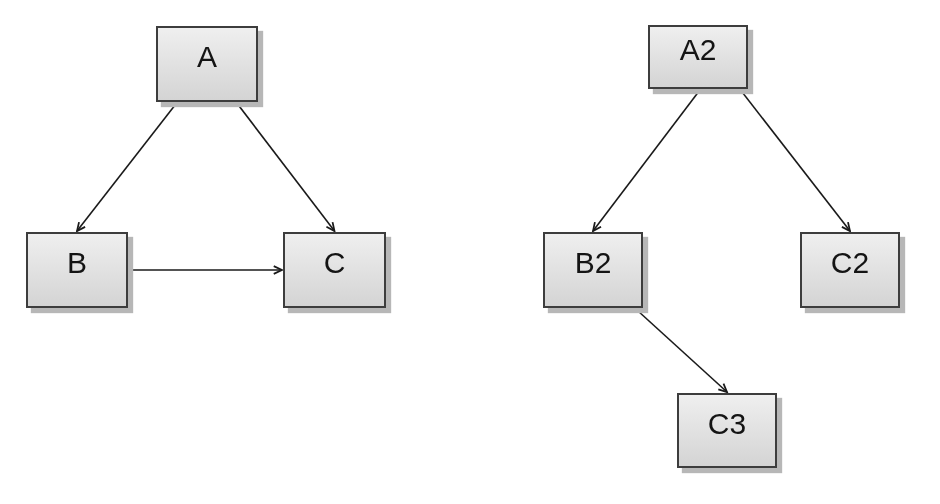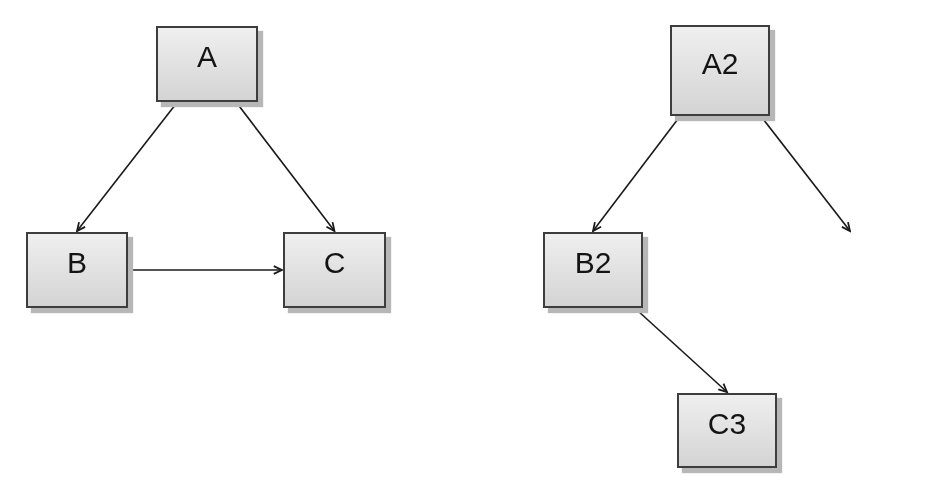--- a/index.html
+++ b/index.html
@@ -79,22 +79,25 @@
     </svg>
 <div class="node" style="left: 156px; top: 26px; width: 102px; height: 76px;">
       <span class="label">A</span>
     </div>
     <div class="node" style="left: 26px; top: 232px; width: 102px; height: 76px;">
       <span class="label">B</span>
     </div>
     <div class="node" style="left: 283px; top: 232px; width: 103px; height: 76px;">
       <span class="label">C</span>
     </div>
-    <div class="node" style="left: 670px; top: 25px; width: 100px; height: 91px;">
+    <div class="node" style="left: 648px; top: 25px; width: 100px; height: 64px;">
       <span class="label">A2</span>
     </div>
     <div class="node" style="left: 543px; top: 232px; width: 100px; height: 76px;">
       <span class="label">B2</span>
+    </div>
+    <div class="node" style="left: 800px; top: 232px; width: 100px; height: 76px;">
+      <span class="label">C2</span>
     </div>
     <div class="node" style="left: 677px; top: 393px; width: 100px; height: 75px; align-items: center;">
       <span class="label">C3</span>
     </div>
   </div>
 
 </body></html>

